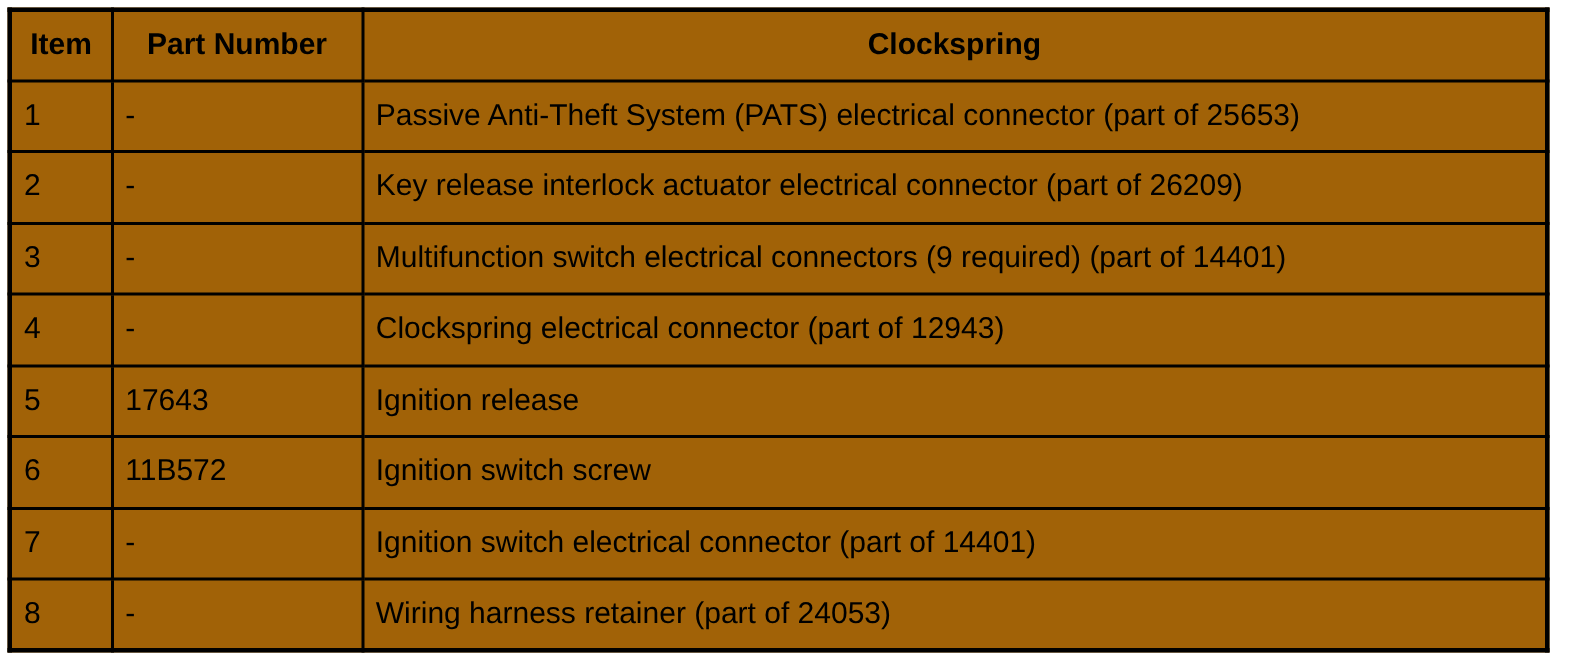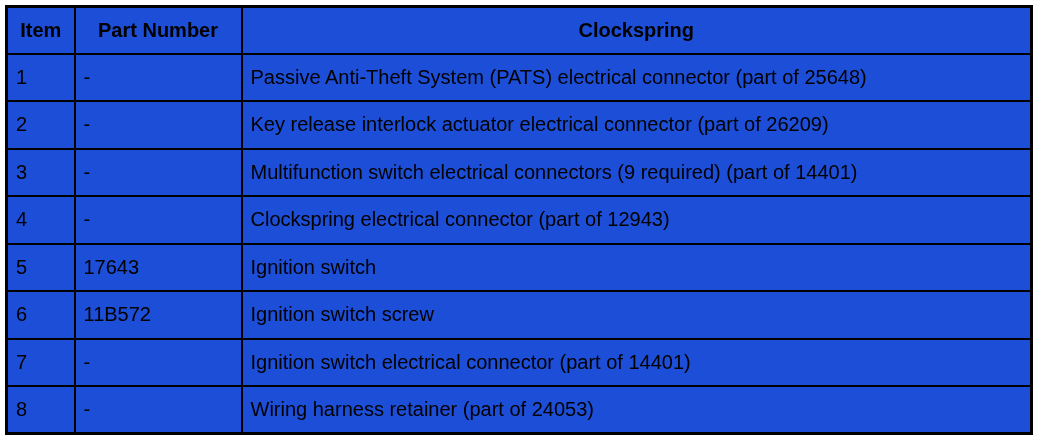--- a/index.html
+++ b/index.html
@@ -22,21 +22,21 @@
     width: 1028px;
     height: 430px;
   }
 
   table.parts-table {
     border-collapse: collapse;
     table-layout: fixed;
     width: 1028px;
     height: 430px;
     border: 3px solid #000000;
-    background: #1d4ed8;
+    background: #a16207;
   }
 
   table.parts-table col.col-item        { width: 68px; }
   table.parts-table col.col-partnumber  { width: 167px; }
   table.parts-table col.col-description { width: 790px; }
 
   table.parts-table th,
   table.parts-table td {
     border: 2px solid #000000;
     padding: 0 8px;
@@ -85,41 +85,41 @@
       <tr>
         <th class="th-item">Item</th>
         <th class="th-partnumber">Part Number</th>
         <th class="th-description">Clockspring</th>
       </tr>
     </thead>
     <tbody>
       <tr>
         <td class="cell-item">1</td>
         <td class="cell-partnumber">-</td>
-        <td class="cell-description">Passive Anti-Theft System (PATS) electrical connector (part of 25648)</td>
+        <td class="cell-description">Passive Anti-Theft System (PATS) electrical connector (part of 25653)</td>
       </tr>
       <tr>
         <td class="cell-item">2</td>
         <td class="cell-partnumber">-</td>
         <td class="cell-description">Key release interlock actuator electrical connector (part of 26209)</td>
       </tr>
       <tr>
         <td class="cell-item">3</td>
         <td class="cell-partnumber">-</td>
         <td class="cell-description">Multifunction switch electrical connectors (9 required) (part of 14401)</td>
       </tr>
       <tr>
         <td class="cell-item">4</td>
         <td class="cell-partnumber">-</td>
         <td class="cell-description">Clockspring electrical connector (part of 12943)</td>
       </tr>
       <tr>
         <td class="cell-item">5</td>
         <td class="cell-partnumber">17643</td>
-        <td class="cell-description">Ignition switch</td>
+        <td class="cell-description">Ignition release</td>
       </tr>
       <tr>
         <td class="cell-item">6</td>
         <td class="cell-partnumber">11B572</td>
         <td class="cell-description">Ignition switch screw</td>
       </tr>
       <tr>
         <td class="cell-item">7</td>
         <td class="cell-partnumber">-</td>
         <td class="cell-description">Ignition switch electrical connector (part of 14401)</td>

